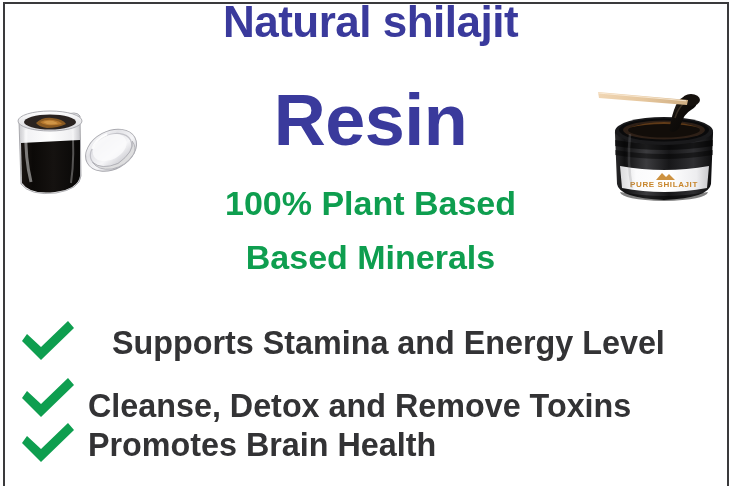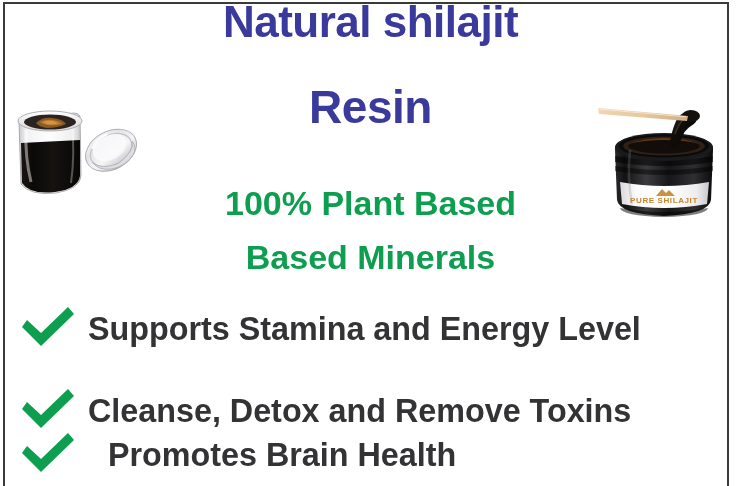--- a/index.html
+++ b/index.html
@@ -34,21 +34,21 @@
     left: 0;
     width: 741px;
     text-align: center;
     color: #3a3a9c;
     font-weight: bold;
     letter-spacing: -0.5px;
     line-height: 1;
     white-space: nowrap;
   }
   .headline-1 { top: 0; font-size: 44px; }
-  .headline-2 { top: 84px; font-size: 46px; }
+  .headline-2 { top: 84px; font-size: 72px; }
 
   
   .subtitle {
     position: absolute;
     left: 0;
     width: 741px;
     text-align: center;
     color: #0e9e4f;
     font-weight: bold;
     line-height: 1;
@@ -60,23 +60,23 @@
 
   
   .benefit-row {
     position: absolute;
     left: 18px;
     width: 700px;
     height: 52px;
     display: flex;
     align-items: center;
   }
-  .benefit-1 { top: 302px; }
-  .benefit-2 { top: 384px; }
-  .benefit-3 { top: 428px; gap: 20px; }
+  .benefit-1 { top: 316px; gap: 24px; }
+  .benefit-2 { top: 370px; align-items: flex-end; }
+  .benefit-3 { top: 418px; }
 
   .check-icon {
     width: 60px;
     height: 46px;
     flex: 0 0 60px;
     display: block;
   }
 
   .benefit-text {
     color: #333335;
@@ -95,21 +95,21 @@
     left: 12px;
     top: 100px;
     width: 136px;
     height: 100px;
   }
 
   
   .jar-black {
     position: absolute;
     left: 596px;
-    top: 104px;
+    top: 88px;
     width: 134px;
     height: 120px;
   }
 </style>
 </head>
 <body>
 
 <div id="banner">
 
   <div class="frame-line frame-top"></div>

